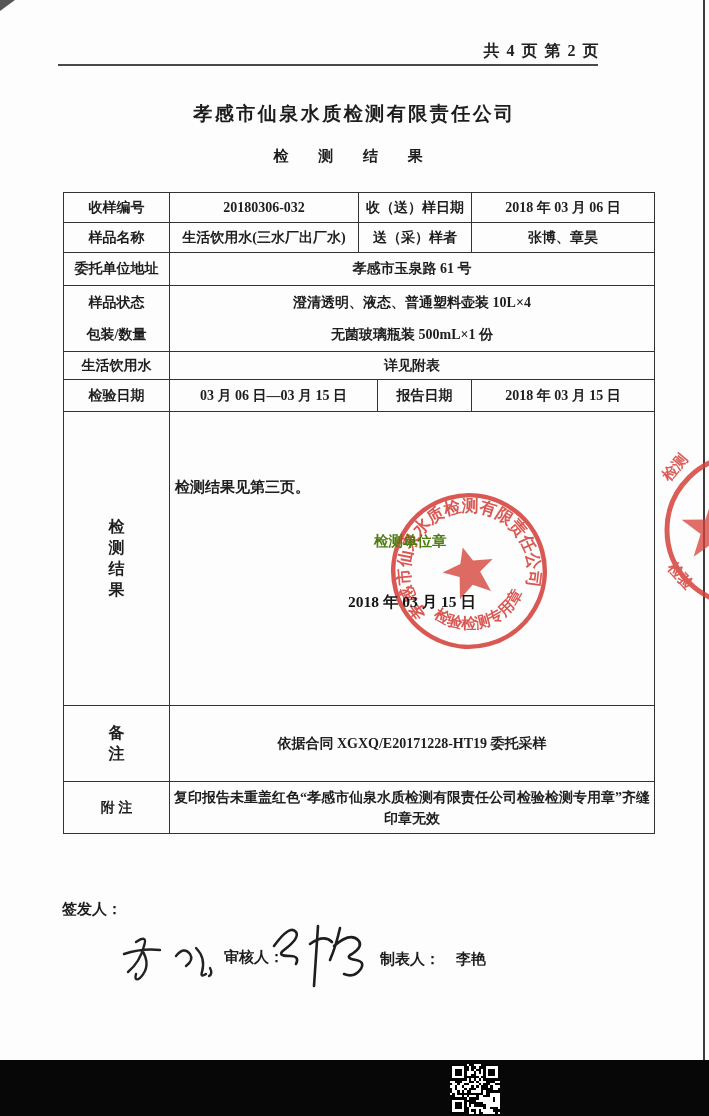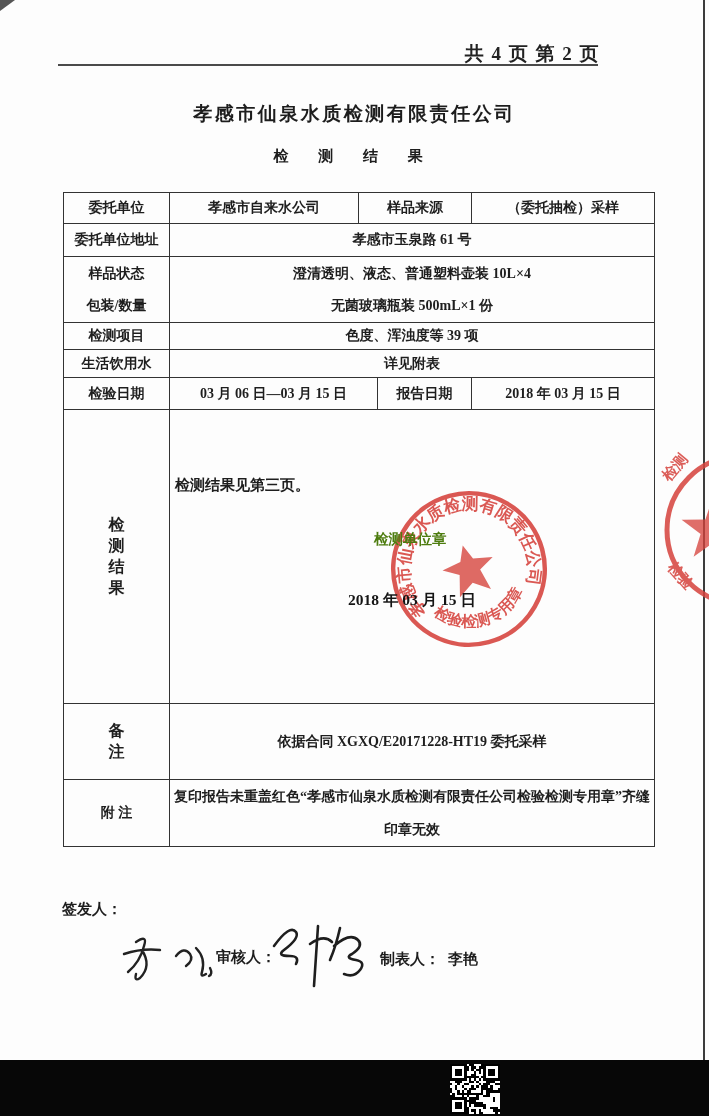--- a/index.html
+++ b/index.html
@@ -15,21 +15,21 @@
   .corner-smudge{
     left:0;top:0;width:0;height:0;
     border-top:11px solid #2a2a2a;border-right:15px solid transparent;
     opacity:.8;
   }
   
   .edge-line{left:703px;top:0;width:2px;height:1062px;background:#3c3c3c;}
 
   .page-info{
     left:430px;top:41px;width:170px;text-align:right;
-    font-size:19px;font-weight:bold;letter-spacing:1.5px;color:#222;
+    font-size:16px;font-weight:bold;letter-spacing:1.5px;color:#222;
   }
   .header-rule{left:58px;top:64px;width:540px;height:2px;background:#4a4a4a;}
 
   .company-title{
     left:0;top:101px;width:709px;text-align:center;
     font-size:19px;font-weight:bold;letter-spacing:2.5px;color:#1d1d1d;
   }
   .doc-title{
     left:0;top:147px;width:709px;text-align:center;
     font-size:15px;font-weight:bold;letter-spacing:13px;color:#1d1d1d;
@@ -44,41 +44,41 @@
     text-align:center;vertical-align:middle;
     font-size:14px;font-weight:bold;color:#1e1e1e;
     padding:0;overflow:hidden;
   }
   td.lbl{font-size:14px;}
   .r1{height:30px}.r2{height:30px}.r3{height:31px}.r4{height:33px}
   .r5{height:66px}.r6{height:27px}.r7{height:28px}.r8{height:32px}
   .r9{height:31px}.r10{height:294px}.r11{height:76px}.r12{height:52px}
   .two-line div{line-height:32px;}
   td.note-cell{
-    text-align:left;font-size:14.5px;line-height:33px;
+    text-align:left;font-size:14.5px;line-height:21px;
     padding:4px 10px 4px 12px;
   }
   .vlabel{
     display:flex;flex-direction:column;align-items:center;justify-content:space-evenly;
     height:100%;font-size:16px;font-weight:bold;
   }
   td.big-cell{position:relative;text-align:left;vertical-align:top;}
   .result-note{position:absolute;left:5px;top:38px;font-size:15px;font-weight:bold;margin-top:28px;}
   .stamp-svg{position:absolute;left:198px;top:58px;width:202px;height:202px;}
   .stamp-caption{position:absolute;left:204px;top:120px;font-size:14.5px;font-weight:bold;color:#4d7c0f;}
   .stamp-date{position:absolute;left:178px;top:180px;font-size:15.5px;font-weight:bold;color:#151515;}
 
   .edge-stamp-svg{left:609px;top:410px;width:100px;height:250px;}
 
   .footer-label{font-size:15px;font-weight:bold;color:#1d1d1d;position:absolute;}
   .sig-svg{position:absolute;}
   .lbl-issuer{left:62px;top:900px;font-family:Liberation Serif, serif;}
-  .lbl-reviewer{left:216px;top:948px;}
+  .lbl-reviewer{left:224px;top:948px;}
   .lbl-preparer{left:380px;top:950px;}
-  .preparer-name{margin-left:8px;}
+  .preparer-name{margin-left:16px;}
   .sig1{left:118px;top:928px;width:112px;height:58px;}
   .sig2{left:266px;top:916px;width:118px;height:76px;}
 
   .bottom-strip{left:0;top:1060px;width:709px;height:56px;background:#070707;}
   .qr{position:absolute;left:450px;top:1064px;width:50px;height:50px;}
 </style>
 </head>
 <body>
 
 <div class="abs corner-smudge"></div>
@@ -92,43 +92,45 @@
 
 <table class="report">
   <colgroup>
     <col style="width:106px">
       <col style="width:189px">
       <col style="width:19px">
     <col style="width:94px">
       <col style="width:183px">
   </colgroup>
   <tbody>
-  <tr class="r3">
-    <td class="lbl">委托单位</td>
-    <td>孝感市自来水公司</td>
-    <td colspan="2" class="lbl">样品来源</td>
-    <td>（委托抽检）采样</td>
+      <tr class="r1">
+    <td class="lbl">收样编号</td>
+    <td>20180306-032</td>
+    <td colspan="2" class="lbl">收（送）样日期</td>
+    <td>2018 年 03 月 06 日</td>
+  </tr>
+  <tr class="r2">
+    <td class="lbl">样品名称</td>
+    <td>生活饮用水(三水厂出厂水)</td>
+    <td colspan="2" class="lbl">送（采）样者</td>
+    <td>张博、章昊</td>
   </tr>
   <tr class="r4">
     <td class="lbl">委托单位地址</td>
     <td colspan="4">孝感市玉泉路 61 号</td>
   </tr>
   <tr class="r5">
     <td class="lbl two-line">
       <div>样品状态</div>
       <div>包装/数量</div>
     </td>
     <td colspan="4" class="two-line">
       <div>澄清透明、液态、普通塑料壶装 10L×4</div>
       <div>无菌玻璃瓶装 500mL×1 份</div>
     </td>
-  </tr>
-  <tr class="r6">
-    <td class="lbl">检测项目</td>
-    <td colspan="4">色度、浑浊度等 39 项</td>
   </tr>
   <tr class="r7">
     <td class="lbl">生活饮用水</td>
     <td colspan="4">详见附表</td>
   </tr>
   <tr class="r8">
     <td class="lbl">检验日期</td>
     <td colspan="2">03 月 06 日—03 月 15 日</td>
     <td class="lbl">报告日期</td>
     <td>2018 年 03 月 15 日</td>

